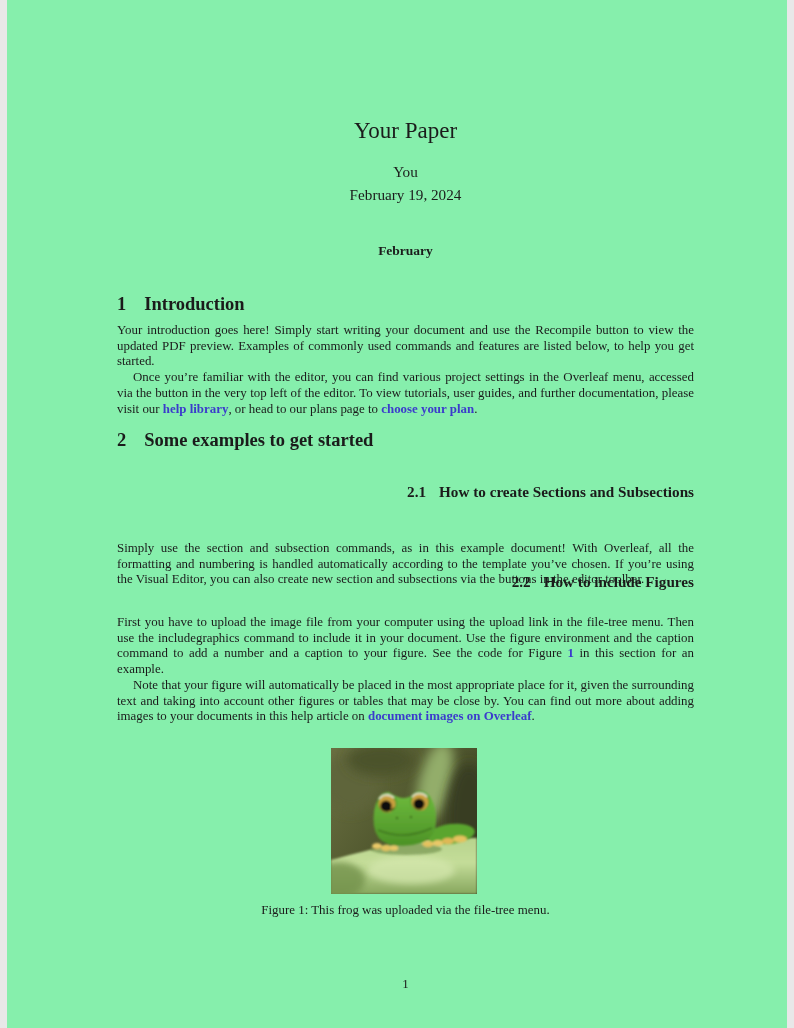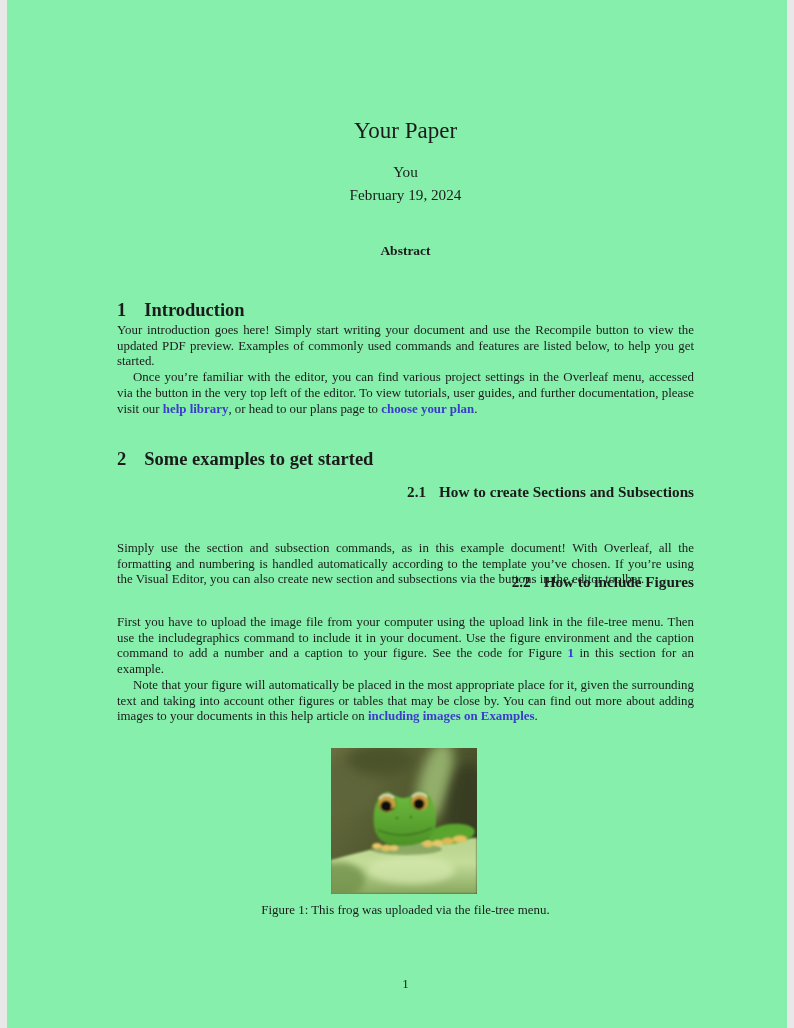--- a/index.html
+++ b/index.html
@@ -40,51 +40,51 @@
 <body>
 
 <div class="page">
 
   <div class="abs col center title" style="top:117px;">Your Paper</div>
 
   <div class="abs col center authorline" style="top:163px;">You</div>
 
   <div class="abs col center authorline" style="top:186px;">February 19, 2024</div>
 
-  <div class="abs col center abstract-head" style="top:243px;">Abstract</div>
+  <div class="abs col center abstract-head" style="top:243px;">February</div>
 
 
-  <div class="abs col sec-head" style="top:299px;">
+  <div class="abs col sec-head" style="top:293px;">
     <span class="sec-num">1</span><span>Introduction</span>
   </div>
 
   <div class="abs col body-block" style="top:323px;">
     <p><span>Your introduction goes here! Simply start writing your document and use the Recompile button to view the updated PDF preview. Examples of commonly used commands and features are listed below, to help you get started.</span></p>
     <p><span>Once you’re familiar with the editor, you can find various project settings in the Overleaf menu, accessed via the button in the very top left of the editor. To view tutorials, user guides, and further documentation, please visit our </span><a class="doc-link">help library</a><span>, or head to our plans page to </span><a class="doc-link">choose your plan</a><span>.</span></p>
   </div>
 
-  <div class="abs col sec-head" style="top:448px;">
+  <div class="abs col sec-head" style="top:429px;">
     <span class="sec-num">2</span><span>Some examples to get started</span>
   </div>
 
   <div class="abs col subsec-head" style="top:483px;">
     <span class="subsec-num">2.1</span><span>How to create Sections and Subsections</span>
   </div>
 
   <div class="abs col body-block" style="top:509px;margin-top:32px;">
     <p><span>Simply use the section and subsection commands, as in this example document! With Overleaf, all the formatting and numbering is handled automatically according to the template you’ve chosen. If you’re using the Visual Editor, you can also create new section and subsections via the buttons in the editor toolbar.</span></p>
   </div>
 
   <div class="abs col subsec-head" style="top:567px;margin-top:6px;">
     <span class="subsec-num">2.2</span><span>How to include Figures</span>
   </div>
 
   <div class="abs col body-block" style="top:615px;">
     <p><span>First you have to upload the image file from your computer using the upload link in the file-tree menu. Then use the includegraphics command to include it in your document. Use the figure environment and the caption command to add a number and a caption to your figure. See the code for Figure </span><a class="doc-link">1</a><span> in this section for an example.</span></p>
-    <p><span>Note that your figure will automatically be placed in the most appropriate place for it, given the surrounding text and taking into account other figures or tables that may be close by. You can find out more about adding images to your documents in this help article on </span><a class="doc-link">including images on Examples</a><span>.</span></p>
+    <p><span>Note that your figure will automatically be placed in the most appropriate place for it, given the surrounding text and taking into account other figures or tables that may be close by. You can find out more about adding images to your documents in this help article on </span><a class="doc-link">document images on Overleaf</a><span>.</span></p>
   </div>
 
   <div class="abs figure-img">
     <svg width="146" height="146" viewBox="0 0 146 146">
       <defs>
         <linearGradient id="bgGrad" x1="0" y1="0" x2="1" y2="0.7">
           <stop offset="0" stop-color="#6b7042"></stop>
           <stop offset="0.5" stop-color="#535a30"></stop>
           <stop offset="1" stop-color="#3c4123"></stop>
         </linearGradient>

